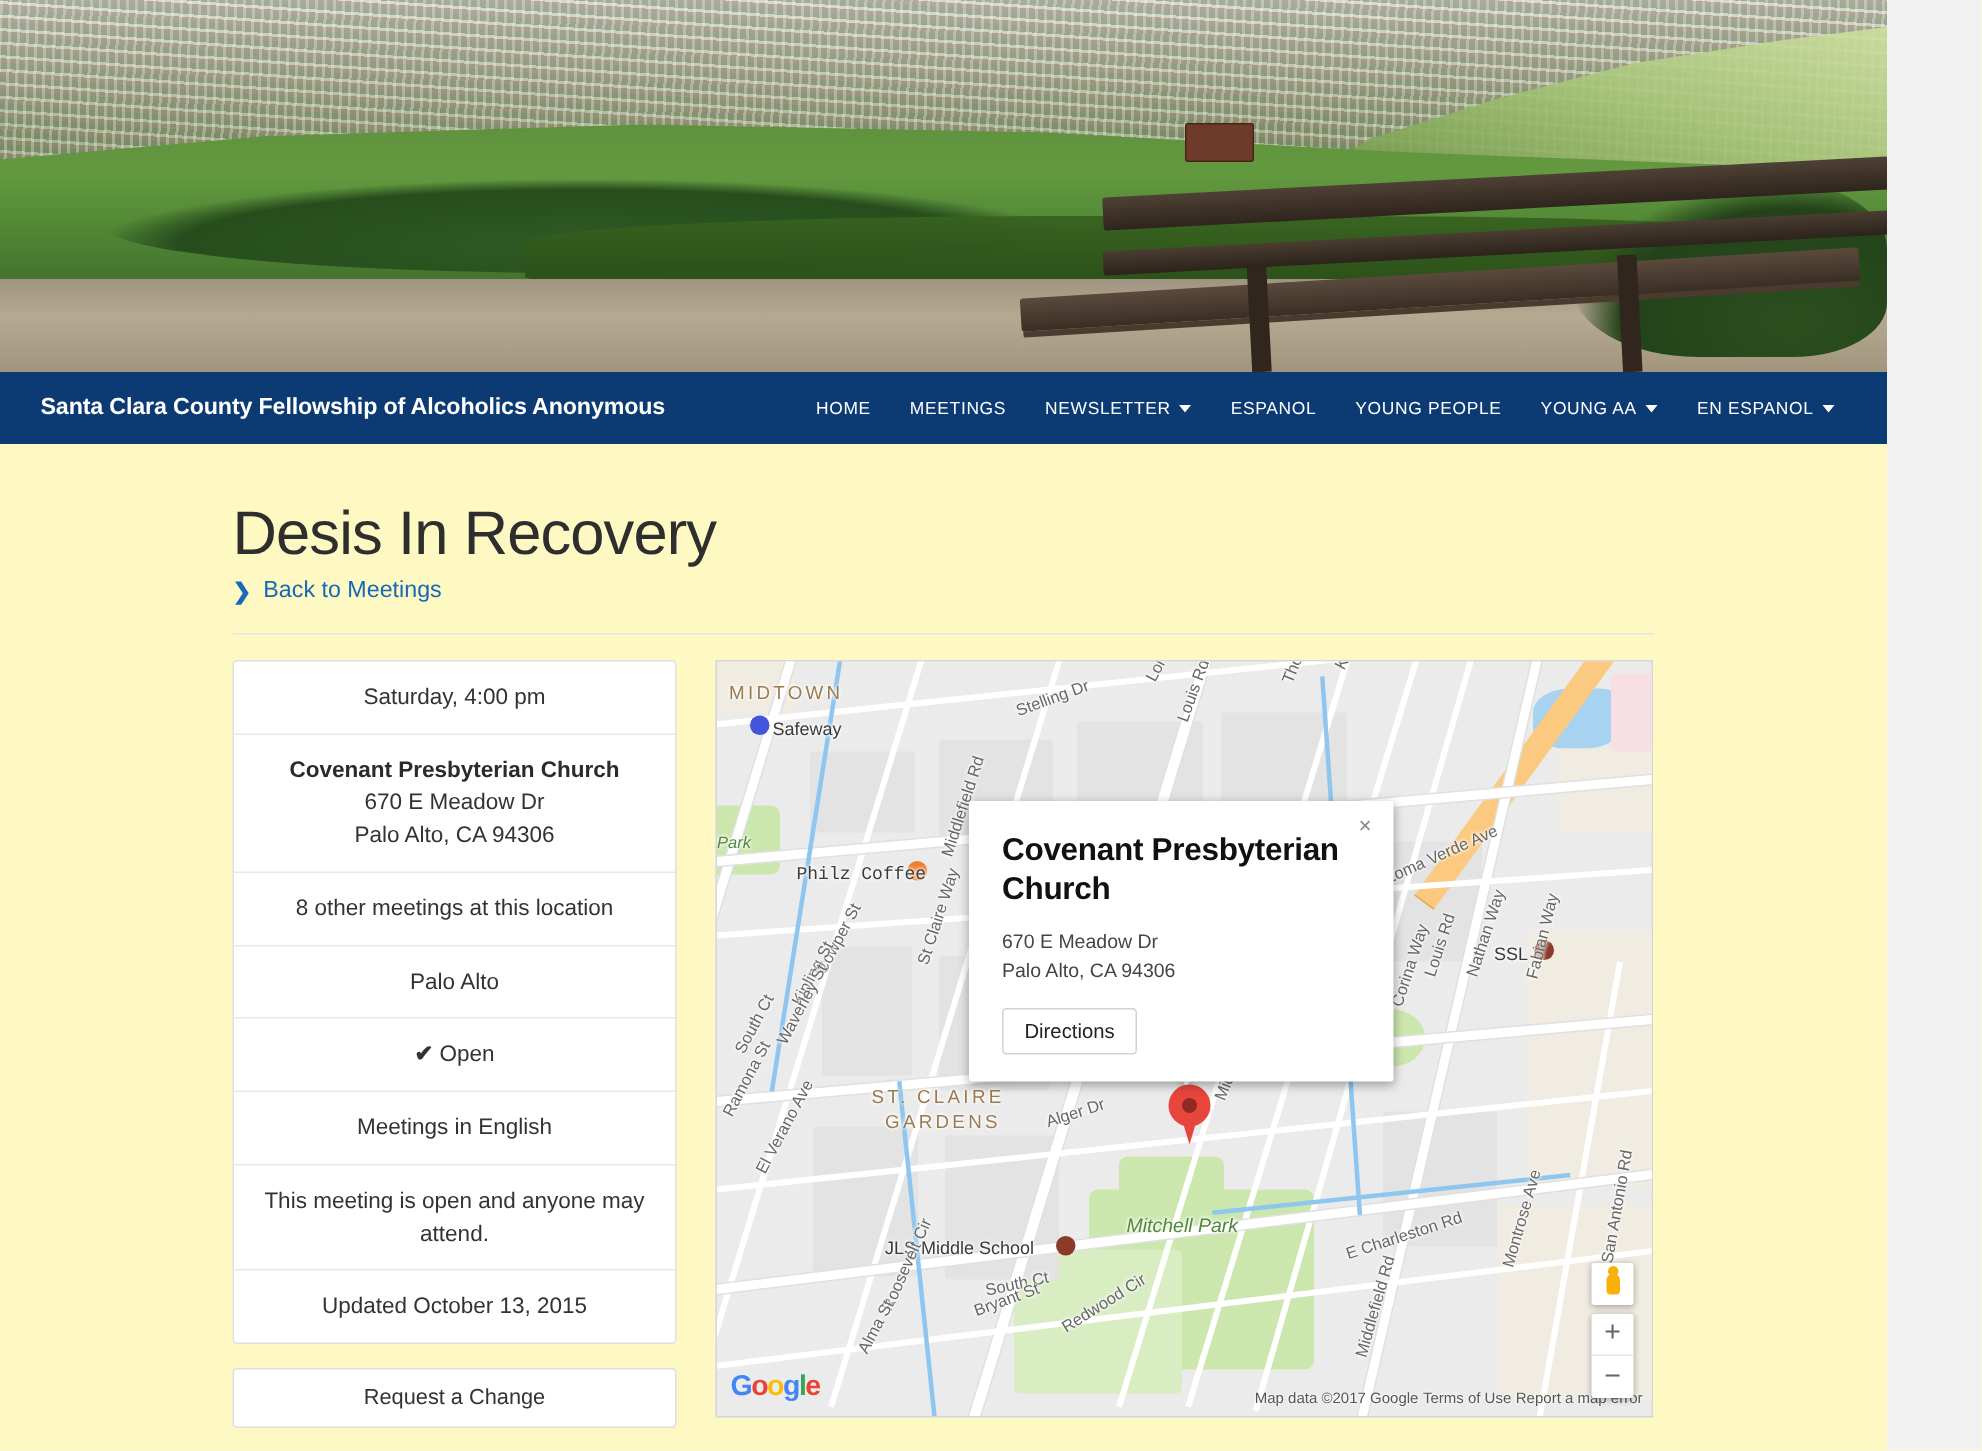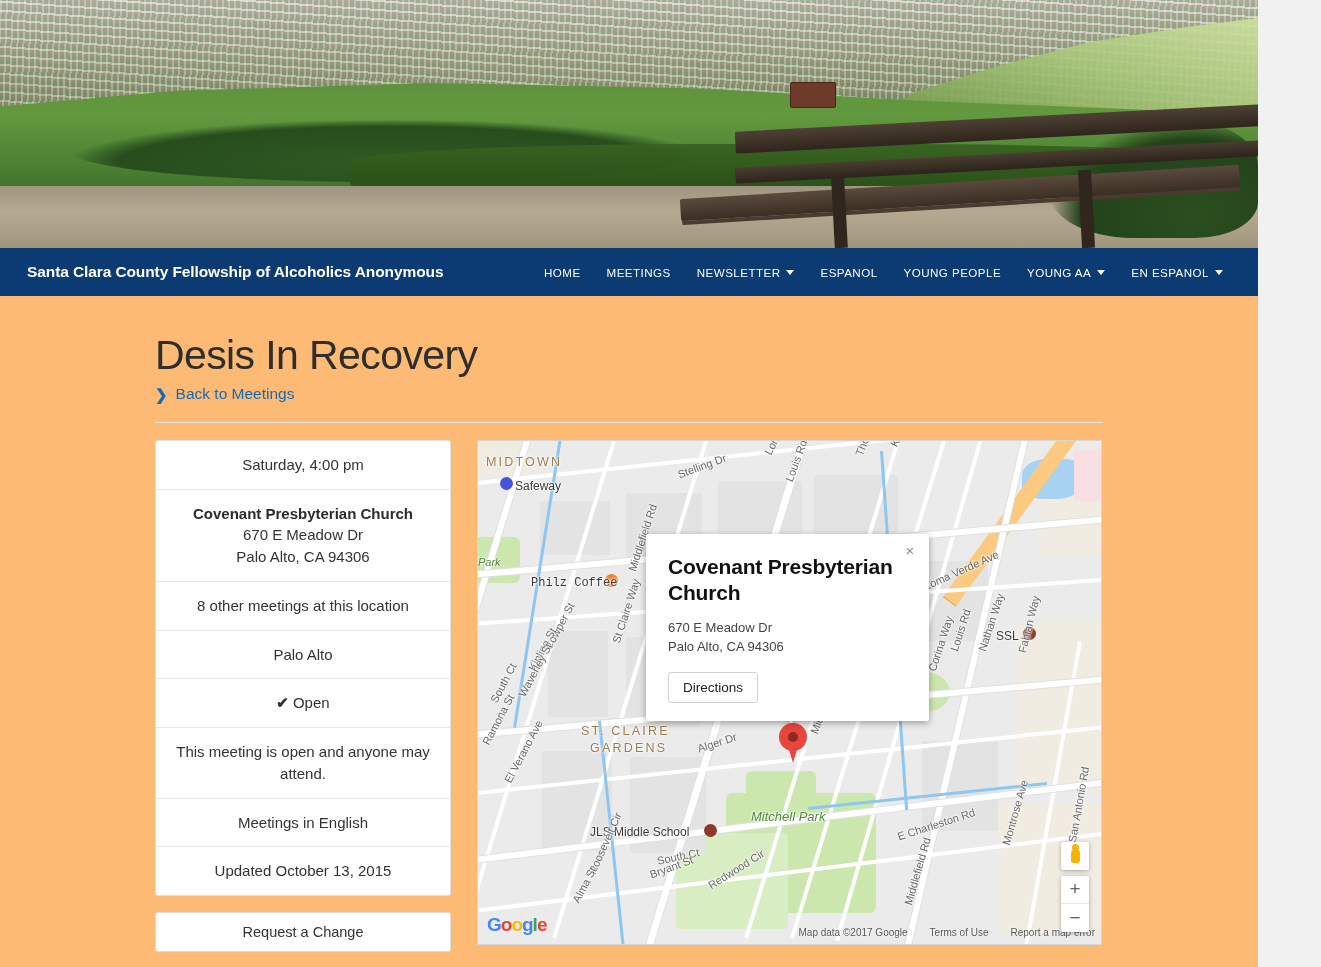--- a/index.html
+++ b/index.html
@@ -3,21 +3,21 @@
 <meta charset="utf-8">
 <style>
   * { box-sizing: border-box; }
   html, body { margin:0; padding:0; }
   body {
     width:1321px; height:967px; overflow:hidden;
     background:#f1f1f1;
     font-family:"Liberation Sans", sans-serif;
     color:#333;
   }
-  .page { width:1258px; background:#fdba74; position:relative; height:967px; }
+  .page { width:1258px; background:#fef9c3; position:relative; height:967px; }
 
   
   .hero { width:1258px; height:248px; position:relative; overflow:hidden; }
   .hero-sky {
     position:absolute; inset:0;
     background:
       linear-gradient(to bottom, rgba(255,255,255,0.55) 0%, rgba(255,255,255,0.05) 9%, rgba(0,0,0,0) 16%),
       linear-gradient(166deg, #7f8c6a 0%, #6f7f5d 18%, #8d9a74 36%, #4f6b3b 52%, #3f6b2c 68%, #6b7b55 100%);
   }
   .hero-city {
@@ -209,21 +209,21 @@
     position:absolute; left:9px; top:9px; width:10px; height:10px;
     background:#8e2a23; border-radius:50%;
   }
 
   .gcredit { position:absolute; left:9px; bottom:8px; font-size:19px; font-weight:bold; letter-spacing:-1px; }
   .gcredit span:nth-child(1){color:#4285F4;} .gcredit span:nth-child(2){color:#EA4335;}
   .gcredit span:nth-child(3){color:#FBBC05;} .gcredit span:nth-child(4){color:#4285F4;}
   .gcredit span:nth-child(5){color:#34A853;} .gcredit span:nth-child(6){color:#EA4335;}
 
   .attrib {
-    position:absolute; right:6px; bottom:6px; display:flex; gap:22px;
+    position:absolute; right:6px; bottom:6px; display:flex; gap:3px;
     font-size:10px; color:#555;
     text-shadow:0 0 2px #fff,0 0 2px #fff;
     align-items:center;
   }
   .attrib span { cursor:pointer; }
 
   .pegman {
     position:absolute; right:12px; bottom:74px; width:28px; height:28px;
     background:#fff; border-radius:2px; box-shadow:0 1px 4px rgba(0,0,0,.3);
     display:flex; align-items:center; justify-content:center;
@@ -331,25 +331,25 @@
 
             <div class="detail-item">
               <span>Palo Alto</span>
             </div>
 
             <div class="detail-item">
               <span class="check">✔</span><span>Open</span>
             </div>
 
             <div class="detail-item">
+              <span>Meetings in English</span>
+            </div>
+
+            <div class="detail-item">
               <span>This meeting is open and anyone may attend.</span>
-            </div>
-
-            <div class="detail-item">
-              <span>Meetings in English</span>
             </div>
 
             <div class="detail-item">
               <span>Updated October 13, 2015</span>
             </div>
 
           </div>
 
           <button class="request-btn">Request a Change</button>
         </div>

